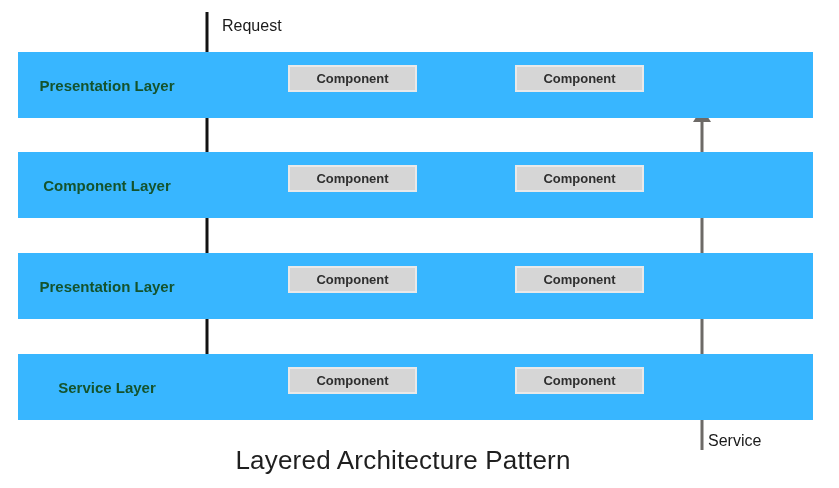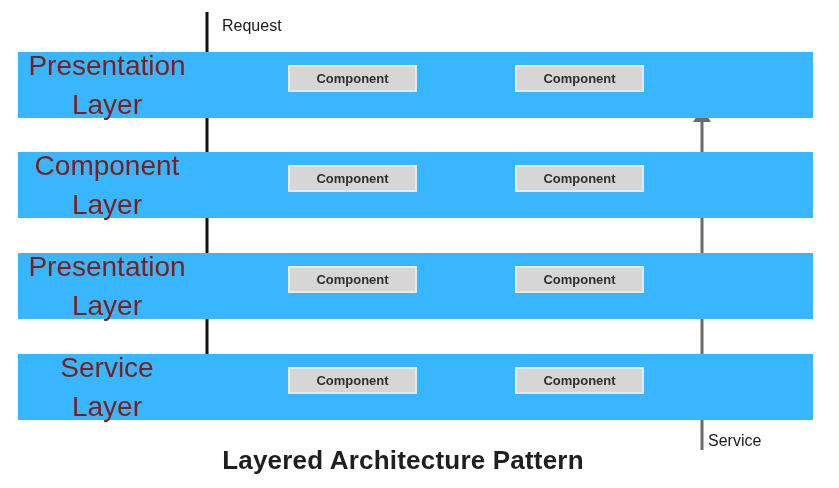--- a/index.html
+++ b/index.html
@@ -10,37 +10,37 @@
 
   
   .band { position:absolute; left:18px; width:795px; height:66px; background:#38b6ff; }
   .band.b1 { top:52px; }
   .band.b2 { top:152px; }
   .band.b3 { top:253px; }
   .band.b4 { top:354px; }
 
   .layer-name { position:absolute; left:15px; top:0; height:100%; width:148px;
                 display:flex; align-items:center; justify-content:center; text-align:center;
-                font-size:28px; font-weight:normal; line-height:1.4; color:#7f1d1d; }
+                font-size:15px; font-weight:bold; line-height:1.4; color:#14532d; }
 
   .component { position:absolute; top:13px; height:27px; width:129px; box-sizing:border-box;
                background:#d6d6d6; border:2px solid #e9e9e9;
                display:flex; align-items:center; justify-content:center;
                font-size:13px; font-weight:bold; color:#2e2e2e; }
   .component.c1 { left:270px; }
   .component.c2 { left:497px; }
 
   
   .flow-label { position:absolute; font-weight:normal; font-size:16px; color:#1a1a1a; }
   .flow-label.request { left:222px; top:17px; }
   .flow-label.service { left:708px; top:432px; }
 
   
   .title { position:absolute; top:445px; left:0; width:806px; text-align:center;
-           font-size:26px; font-weight:bold; color:#1f1f1f; letter-spacing:0.2px; }
+           font-size:26px; font-weight:normal; color:#1f1f1f; letter-spacing:0.2px; }
 
   
   .arrow { position:absolute; }
   .arrow .shaft { position:absolute; left:50%; transform:translateX(-50%); width:3px; }
   .arrow .head  { position:absolute; left:50%; transform:translateX(-50%); width:0; height:0; }
 
   .arrow.down { left:195px; width:24px; }
   .arrow.down .shaft { top:0; bottom:15px; background:#131313; }
   .arrow.down .head  { bottom:0; border-left:11px solid transparent;
                        border-right:11px solid transparent; border-top:18px solid #131313; }

